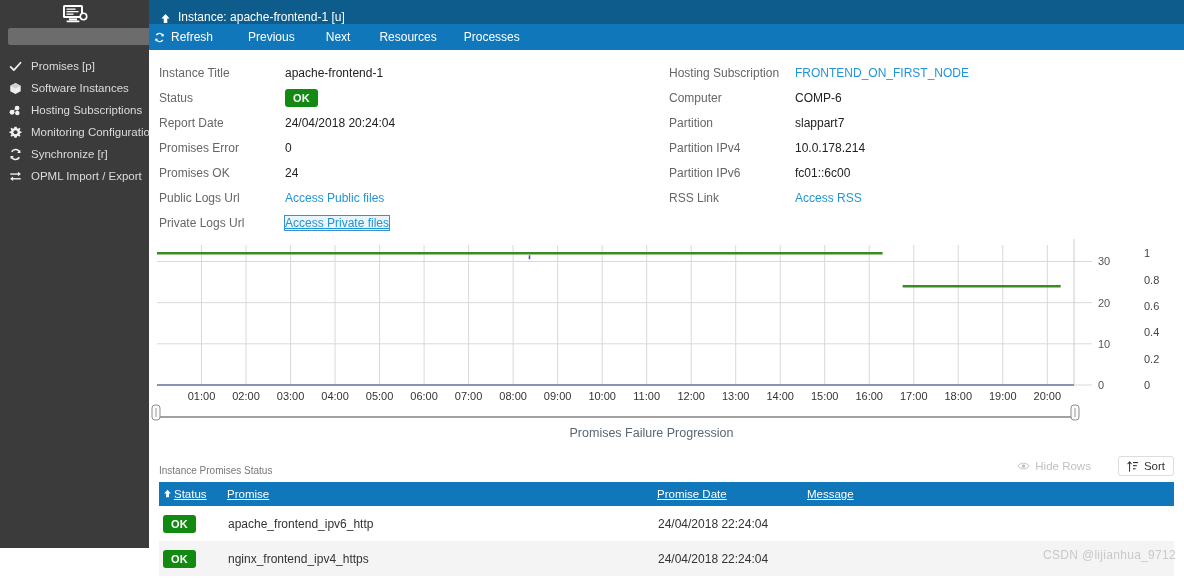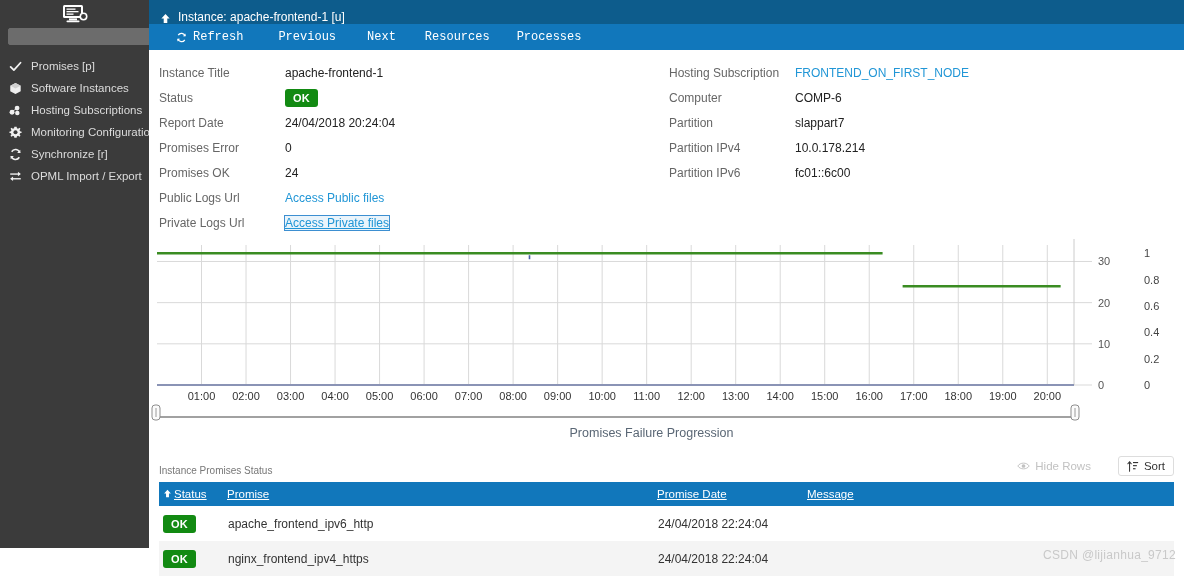--- a/index.html
+++ b/index.html
@@ -72,23 +72,22 @@
   }
   #titlebar {
     height: 24px; background: #0d5c8c; color: #ffffff;
     display: flex; align-items: flex-end; gap: 7px;
     padding-left: 11px; font-size: 12px;
   }
   #titlebar .up-icon { display: flex; align-items: center; color: #fff; }
   #toolbar {
     height: 26px; background: #1177bb;
     display: flex; align-items: center;
-    padding-left: 27px;
+    padding-left: 5px;
     font-size: 12px;
-    font-family: Liberation Mono, monospace;
   }
   .toolbar-btn {
     color: #ffffff; cursor: pointer;
     display: flex; align-items: center; gap: 6px;
     height: 26px;
   }
   .tb-spacer-1 { width: 35px; }
   .tb-spacer-2 { width: 31px; }
   .tb-spacer-3 { width: 29px; }
   .tb-spacer-4 { width: 27px; }
@@ -372,20 +371,24 @@
           <span class="field-label">Partition</span>
           <span class="field-value">slappart7</span>
         </div>
         <div class="field-row">
           <span class="field-label">Partition IPv4</span>
           <span class="field-value">10.0.178.214</span>
         </div>
         <div class="field-row">
           <span class="field-label">Partition IPv6</span>
           <span class="field-value">fc01::6c00</span>
+        </div>
+        <div class="field-row">
+          <span class="field-label">RSS Link</span>
+          <span class="field-link">Access RSS</span>
         </div>
       </div>
     </div>
 
     <div id="chart-wrap">
       <svg id="chart-svg" width="1035" height="185" viewBox="0 0 1035 185">
           <line x1="52.51456310679612" y1="6" x2="52.51456310679612" y2="146" stroke="#d9d9d9" stroke-width="1"></line>
           <line x1="97.02912621359224" y1="6" x2="97.02912621359224" y2="146" stroke="#d9d9d9" stroke-width="1"></line>
           <line x1="141.54368932038835" y1="6" x2="141.54368932038835" y2="146" stroke="#d9d9d9" stroke-width="1"></line>
           <line x1="186.05825242718447" y1="6" x2="186.05825242718447" y2="146" stroke="#d9d9d9" stroke-width="1"></line>

